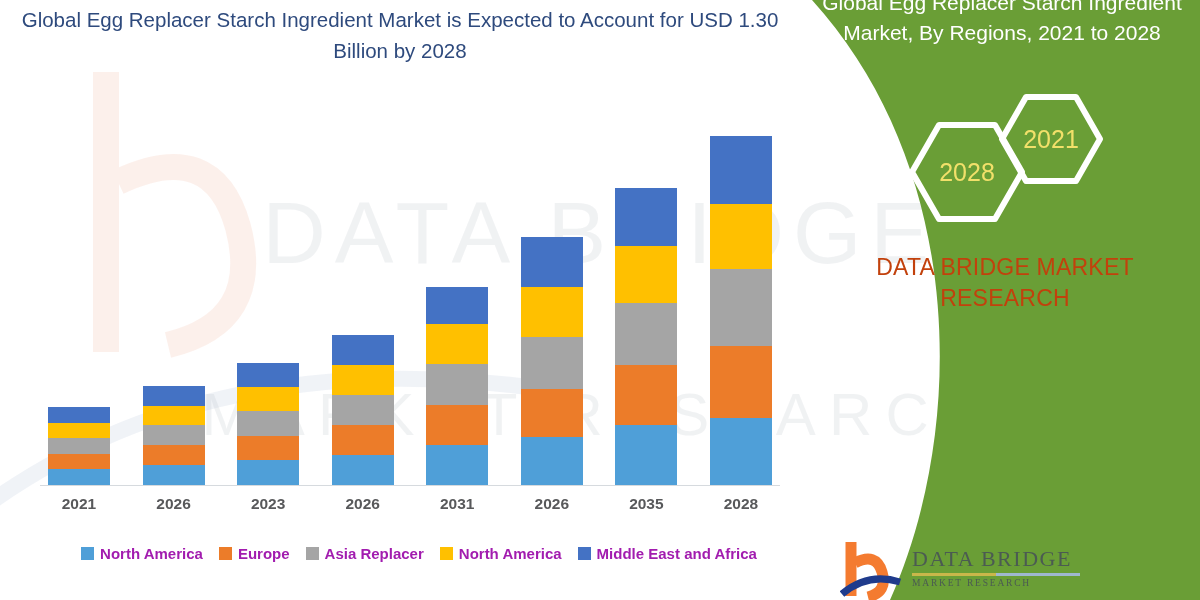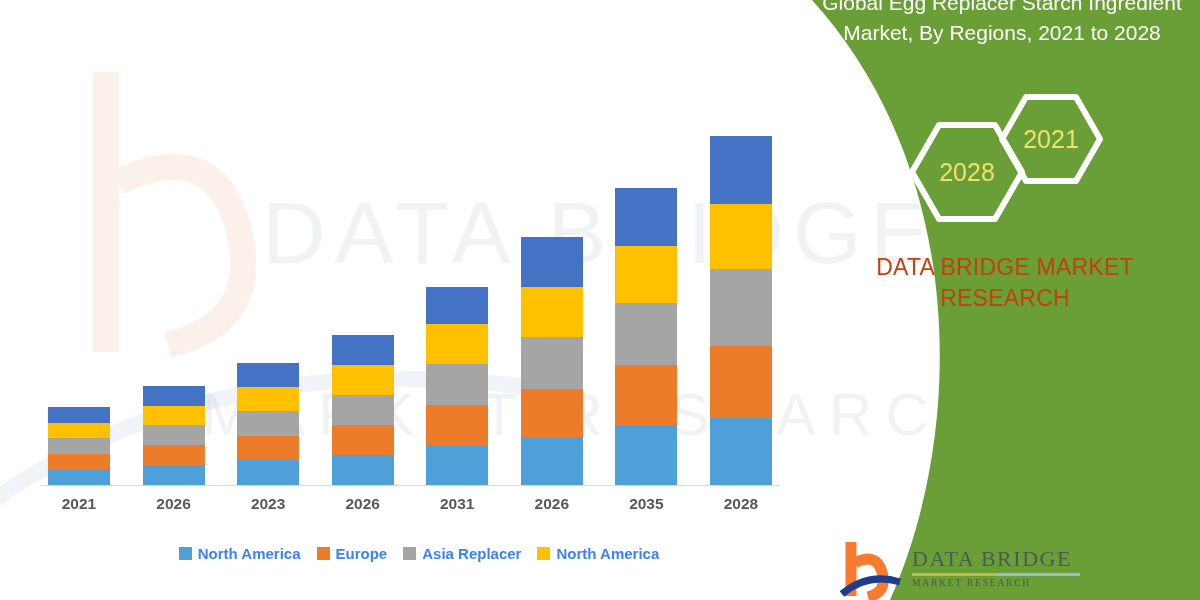--- a/index.html
+++ b/index.html
@@ -108,41 +108,42 @@
     font-family: "Liberation Sans", sans-serif;
   }
   .legend {
     position: absolute; left: 24px; top: 538px; width: 790px; height: 30px;
     z-index: 3; display: flex; align-items: center; justify-content: center;
     gap: 16px;
   }
   .legend-item { display: flex; align-items: center; gap: 6px; }
   .legend-swatch { width: 13px; height: 13px; display: block; }
   .legend-label {
-    color: #3b82f6; font-size: 15px; font-weight: bold;
+    color: #a21caf; font-size: 15px; font-weight: bold;
     font-family: "Liberation Sans", sans-serif; white-space: nowrap;
   }
 </style>
 </head>
 <body>
 
 <div id="infographic">
 
   <div class="wm-layer">
     <svg class="wm-b" viewBox="0 0 190 300">
       <path d="M28 10 L28 290" stroke="#f6cfc0" stroke-width="26" fill="none"></path>
       <path d="M40 120 q95 -45 120 45 q25 95 -70 118" stroke="#f6cfc0" stroke-width="26" fill="none"></path>
     </svg>
     <svg class="wm-swoosh" viewBox="0 0 560 190">
       <path d="M-20 180 q230 -170 570 -120" stroke="#cfd8e6" stroke-width="16" fill="none"></path>
     </svg>
     <div class="wm-text wm-line1">DATA BRIDGE</div>
     <div class="wm-text wm-line2">MARKET RESEARCH</div>
   </div>
 
+  <div class="chart-title">Global Egg Replacer Starch Ingredient Market is Expected to Account for USD 1.30 Billion by 2028</div>
 
   <div class="plot" id="plot">
       <div class="bar-col">
         <div class="seg" style="height: 15.5708px; background: rgb(79, 159, 216);"></div>
         <div class="seg" style="height: 15.5708px; background: rgb(236, 124, 41);"></div>
         <div class="seg" style="height: 15.5708px; background: rgb(165, 165, 165);"></div>
         <div class="seg" style="height: 15.5708px; background: rgb(255, 192, 0);"></div>
         <div class="seg" style="height: 15.8392px; background: rgb(68, 114, 196);"></div>
       </div>
       <div class="bar-col">
@@ -215,20 +216,24 @@
         <span class="legend-swatch" style="background: rgb(236, 124, 41);"></span>
         <span class="legend-label">Europe</span>
       </div>
       <div class="legend-item">
         <span class="legend-swatch" style="background: rgb(165, 165, 165);"></span>
         <span class="legend-label">Asia Replacer</span>
       </div>
       <div class="legend-item">
         <span class="legend-swatch" style="background: rgb(255, 192, 0);"></span>
         <span class="legend-label">North America</span>
+      </div>
+      <div class="legend-item">
+        <span class="legend-swatch" style="background: rgb(68, 114, 196);"></span>
+        <span class="legend-label">Middle East and Africa</span>
       </div>
     </div>
 
   <div class="green-panel">
     <svg viewBox="0 0 430 600" preserveAspectRatio="none">
       <path d="M430 0 L430 600 L120 600 C 196 430, 196 170, 42 0 Z" fill="#6a9e36"></path>
     </svg>
     <div class="green-inner">
       <div class="panel-title">Global Egg Replacer Starch Ingredient Market, By Regions, 2021 to 2028</div>
 

